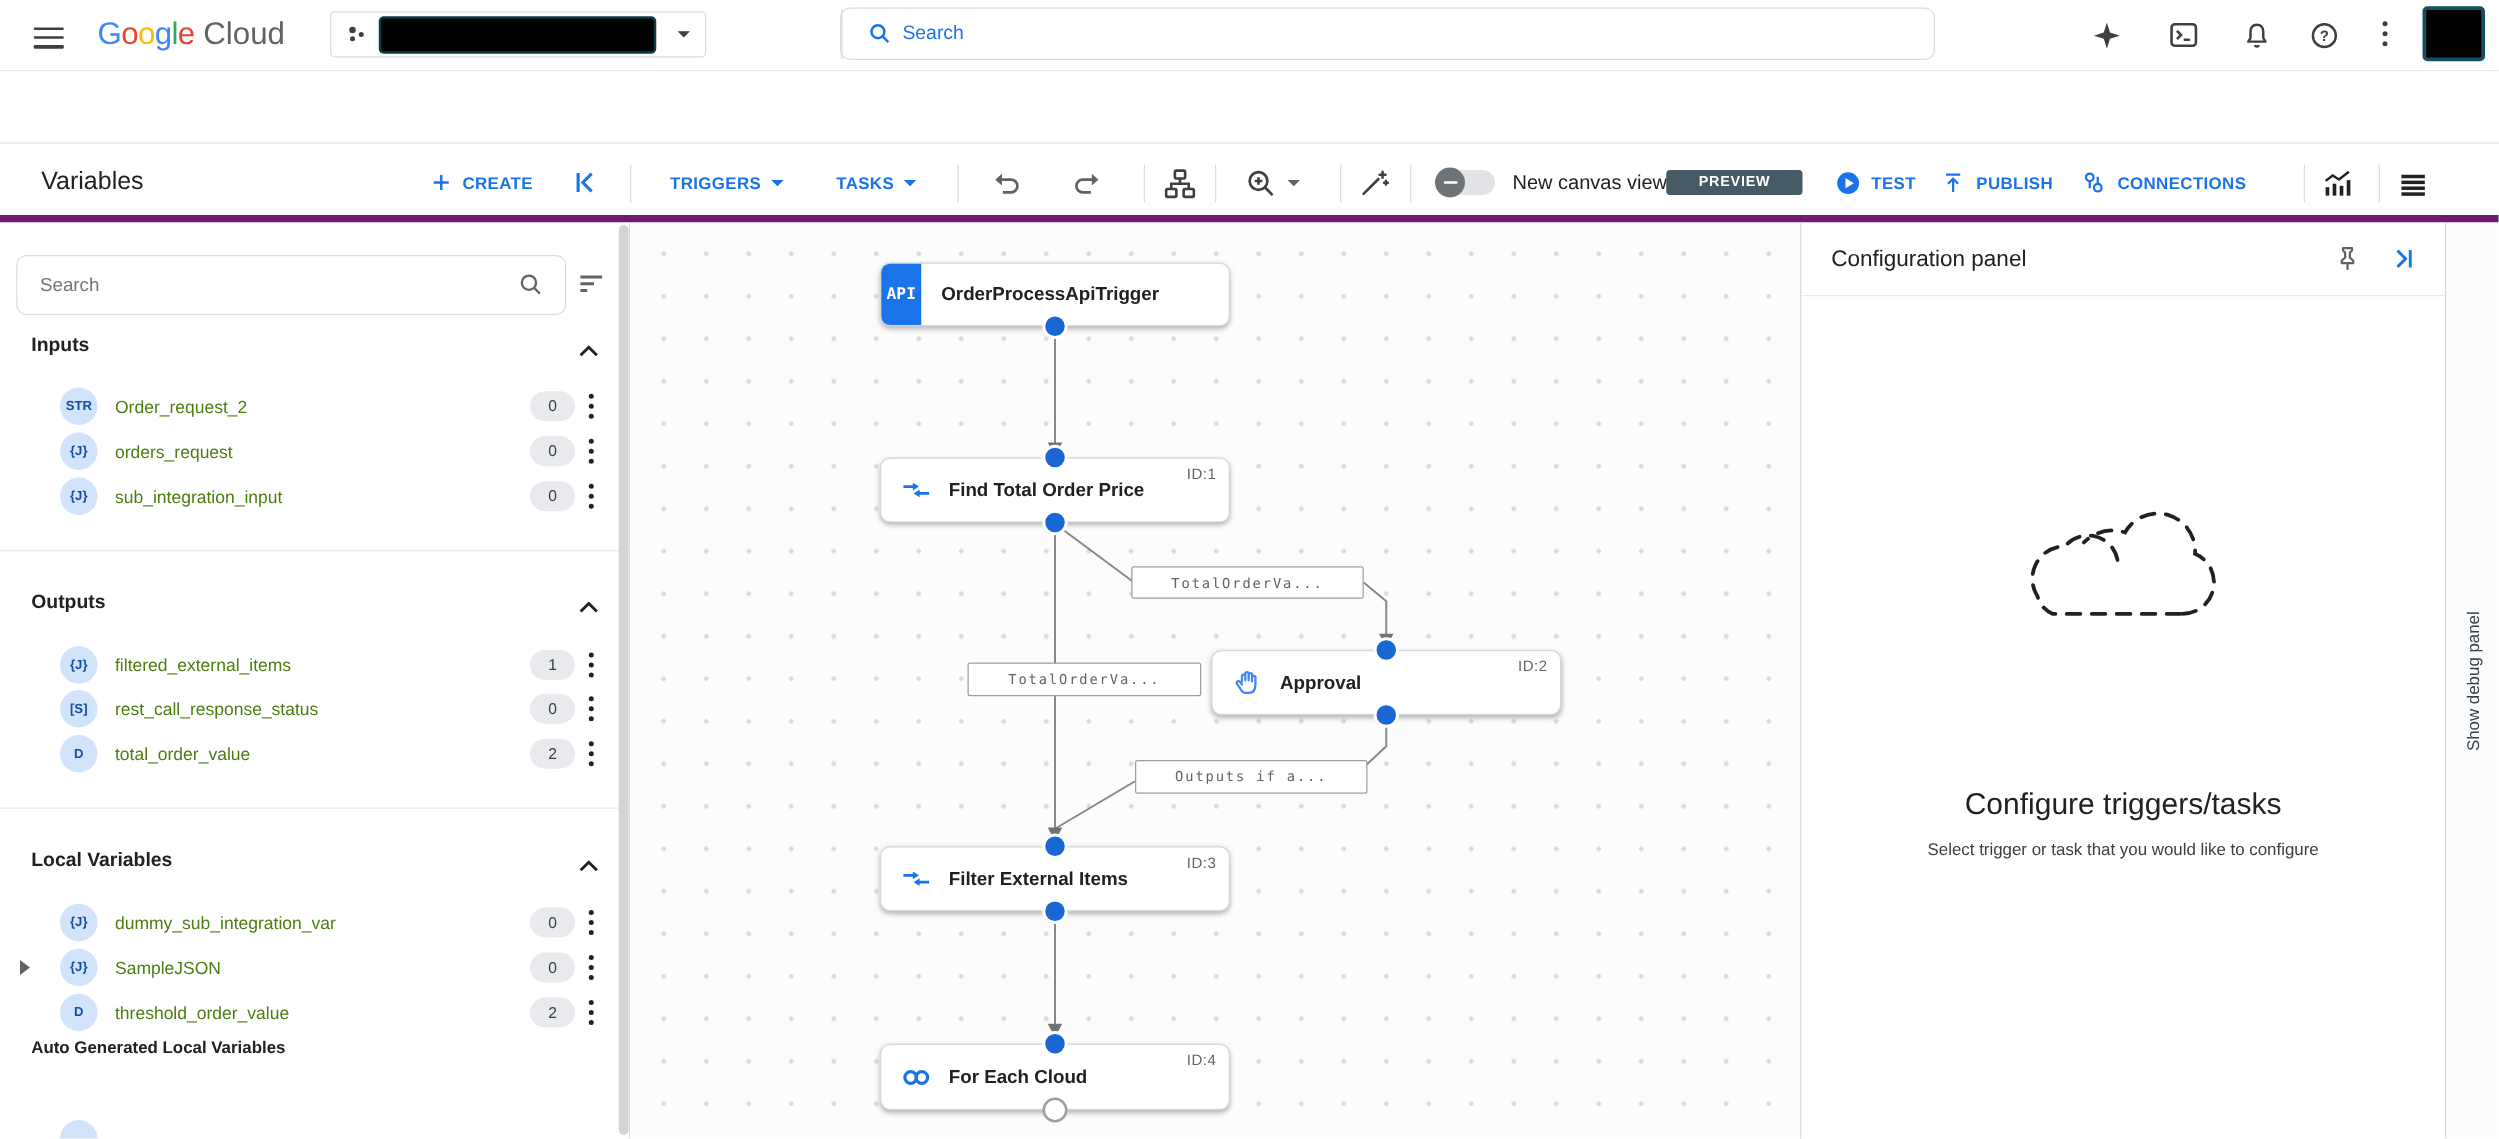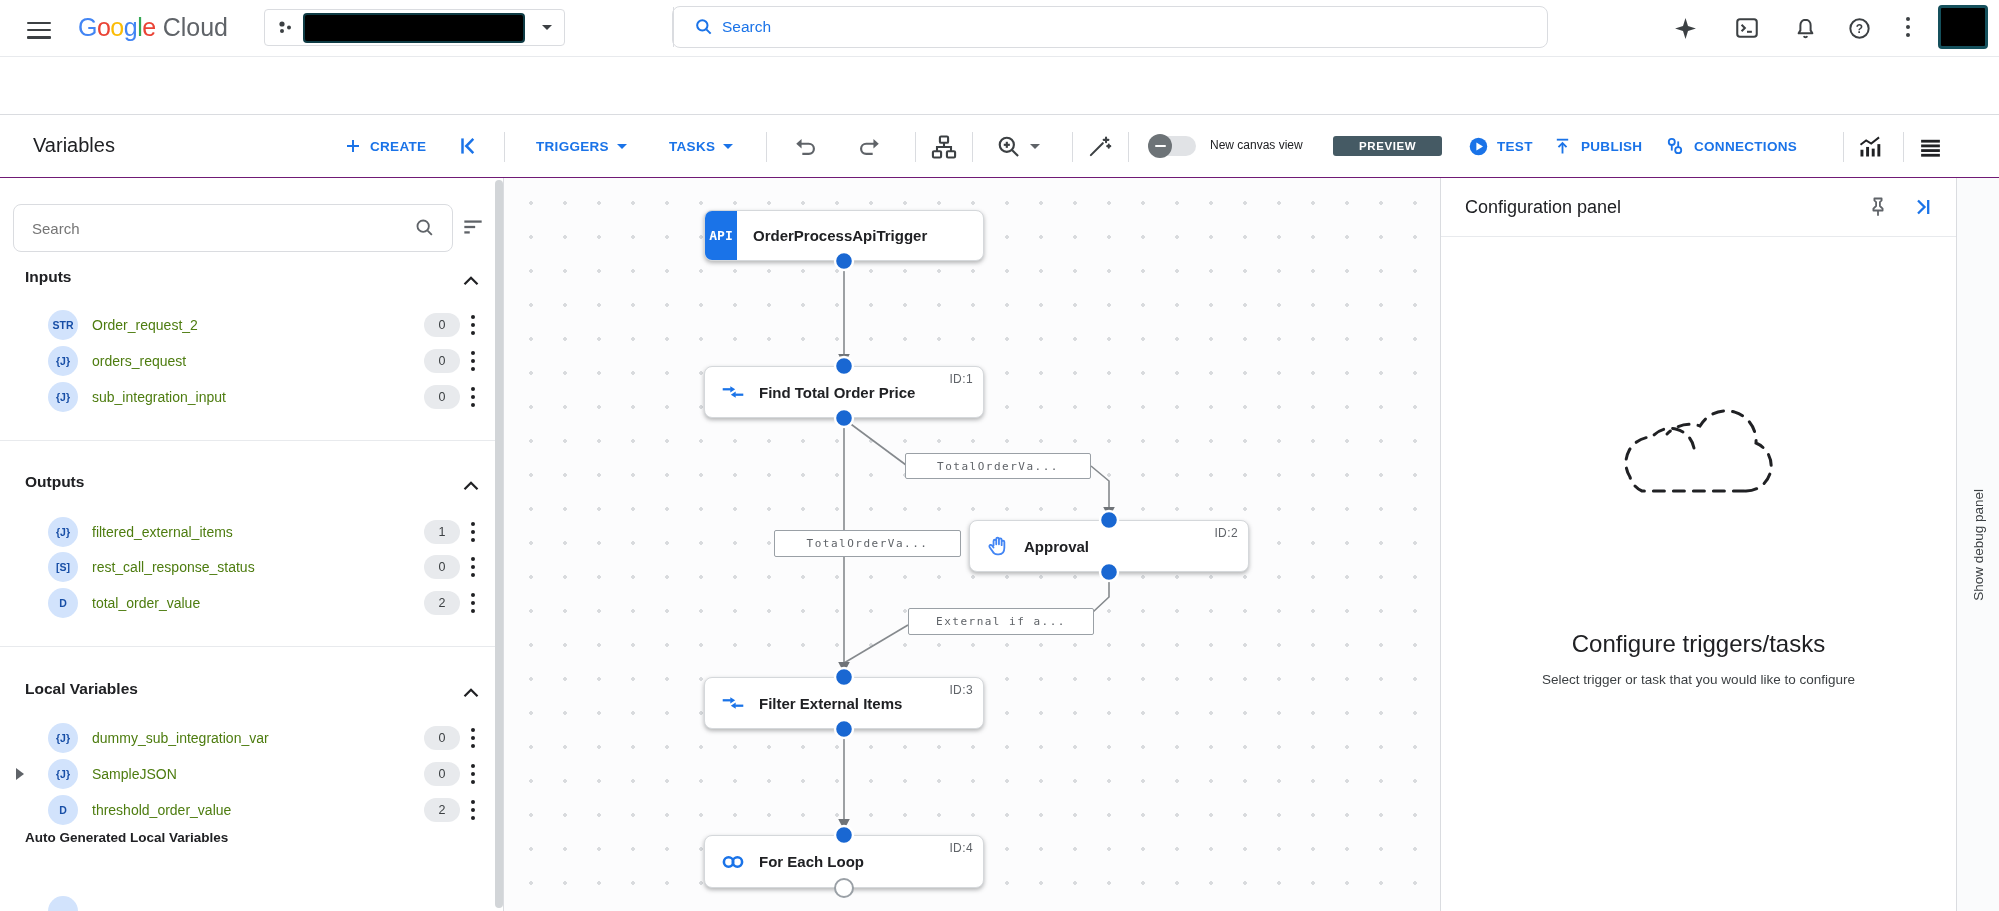--- a/index.html
+++ b/index.html
@@ -27,21 +27,21 @@
   .titlebar{left:0;top:57px;width:1999px;height:58px;border-bottom:1px solid #dadce0;background:#fff}
   .pagetitle{font-size:20px;color:#202124}
   .vdiv{width:1px;height:30px;background:#dadce0}
   .graytxt{color:#5f6368;font-size:13.5px}
   .hbtn{color:#3c4043;font-weight:700;font-size:13.5px;letter-spacing:.2px;gap:7px;cursor:pointer}
   .bluebtn{color:#1a73e8;font-weight:700;font-size:13.5px;letter-spacing:.3px;gap:8px;cursor:pointer}
   .redbox{left:1638px;top:61px;width:148px;height:49px;border:3px solid #ea1b0e}
   .kebab{width:18px;height:26px;display:flex;flex-direction:column;justify-content:center;cursor:pointer}
   .kebab i{display:block;width:4px;height:4px;border-radius:50%;background:#3c4043;margin:2.2px auto}
   
-  .toolbar{left:0;top:115px;width:1999px;height:63px;border-bottom:1px solid #701a75;background:#fff}
+  .toolbar{left:0;top:115px;width:1999px;height:63px;border-bottom:6px solid #701a75;background:#fff}
   .paneltitle{font-size:20px;color:#202124}
   .tdiv{position:absolute;top:17px;width:1px;height:30px;background:#dadce0}
   .toggle{position:relative;width:46px;height:20px;background:#e1e3e6;border-radius:10px;cursor:pointer}
   .toggle .knob{position:absolute;left:-2px;top:-2px;width:24px;height:24px;border-radius:50%;background:#6d7377;display:flex;align-items:center;justify-content:center}
   .toggle .knob i{display:block;width:11px;height:2.4px;background:#fff;border-radius:1px}
   .previewbadge{background:#455a64;color:#fff;font-size:11.5px;font-weight:700;letter-spacing:.6px;padding:4px 26px;border-radius:3px}
   
   .sidebar{left:0;top:178px;width:504px;height:733px;background:#fff;border-right:1px solid #dadce0;overflow:hidden}
   .sb-search{position:absolute;left:13px;top:26px;width:440px;height:48px;border:1px solid #dadce0;border-radius:8px;display:flex;align-items:center}
   .sb-search input{flex:1;border:none;outline:none;font-size:15px;color:#5f6368;padding:0 14px 0 18px;font-family:"Liberation Sans",sans-serif}
@@ -269,21 +269,21 @@
           <path d="M18.5 3.2 v4.4 M16.3 5.4 h4.4"></path>
           <path d="M21 9.8 v2.8 M19.6 11.2 h2.8"></path>
         </svg>
     </div>
     <div class="tdiv" style="left:1128px"></div>
     <div class="abs toggle" style="left:1150px;top:21px">
         <span class="knob">
           <i></i>
         </span>
       </div>
-    <div class="abs" style="left:1210px;top:23px;font-size:12px;color:#202124">New canvas view</div>
+    <div class="abs" style="left:1210px;top:23px;font-size:16px;color:#202124">New canvas view</div>
     <div class="abs previewbadge" style="left:1333px;top:21px">PREVIEW</div>
 
     <div class="abs fx bluebtn" style="left:1468px;top:17px;height:28px">
       <svg width="21" height="21" viewBox="0 0 24 24">
           <circle cx="12" cy="12" r="10" fill="#1a73e8"></circle>
           <polygon points="9.6,7.4 17.2,12 9.6,16.6" fill="#fff"></polygon>
         </svg>
       <span>TEST</span>
     </div>
     <div class="abs fx bluebtn" style="left:1552px;top:17px;height:28px">
@@ -530,27 +530,27 @@
       <span class="nid">ID:3</span>
     </div>
 
     <div class="node" style="left:200px;top:657px;height:53px">
       <span class="nicon">
         <svg width="28" height="28" viewBox="0 0 24 24" fill="none" stroke="#1a73e8" stroke-width="2.2">
             <circle cx="8.2" cy="12" r="4"></circle>
             <circle cx="15.8" cy="12" r="4"></circle>
           </svg>
       </span>
-      <span class="ntitle">For Each Loop</span>
+      <span class="ntitle">For Each Cloud</span>
       <span class="nid">ID:4</span>
     </div>
 
     <div class="elabel" style="left:401px;top:275px;width:186px;height:26px">TotalOrderVa...</div>
     <div class="elabel" style="left:270px;top:352px;width:187px;height:27px">TotalOrderVa...</div>
-    <div class="elabel" style="left:404px;top:430px;width:186px;height:27px">External if a...</div>
+    <div class="elabel" style="left:404px;top:430px;width:186px;height:27px">Outputs if a...</div>
 
     <svg class="edgesvg" width="936" height="733" viewBox="0 0 936 733">
       <g fill="#1967d2" stroke="#fff" stroke-width="2.4">
         <circle cx="340" cy="83" r="9"></circle>
         <circle cx="340" cy="188" r="9"></circle>
         <circle cx="340" cy="240" r="9"></circle>
         <circle cx="605" cy="342" r="9"></circle>
         <circle cx="605" cy="394" r="9"></circle>
         <circle cx="340" cy="499" r="9"></circle>
         <circle cx="340" cy="551" r="9"></circle>

